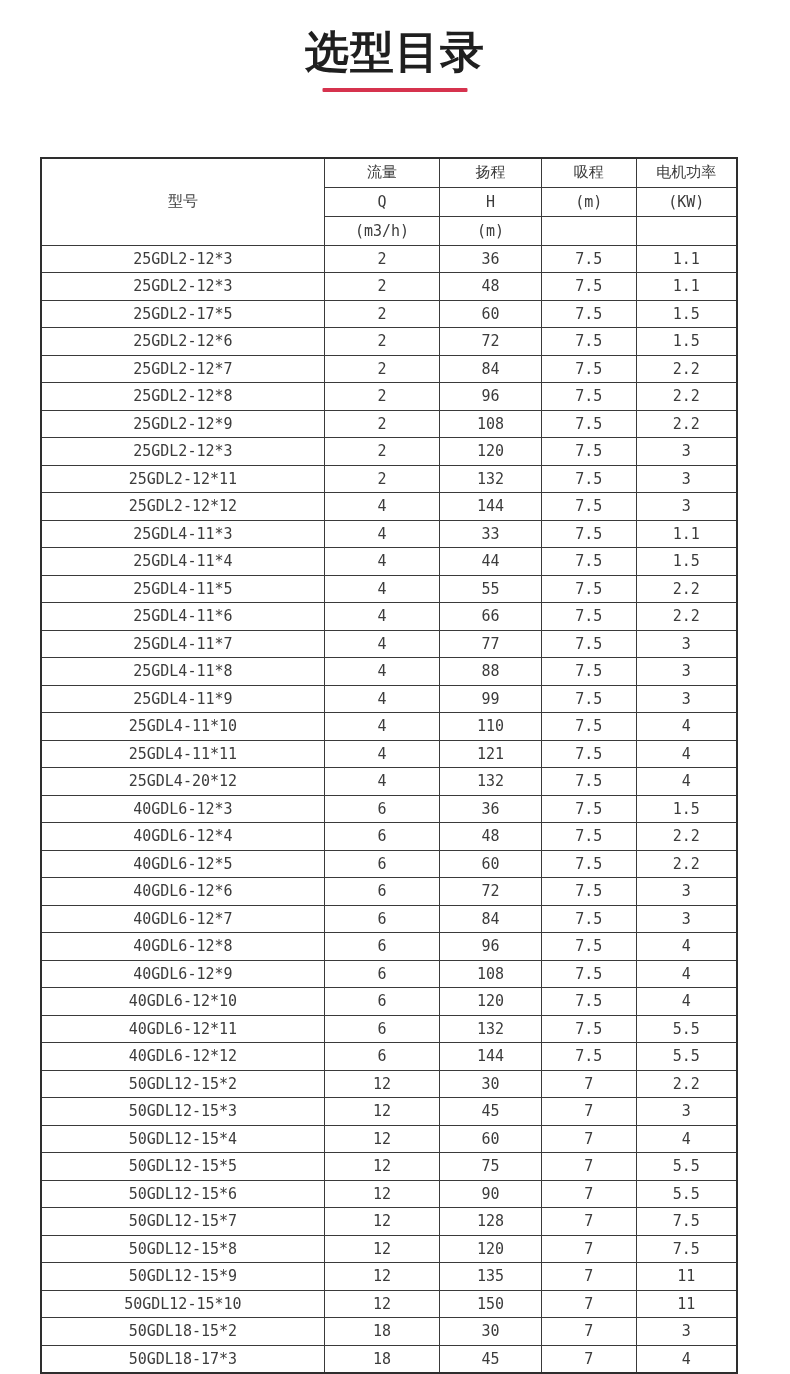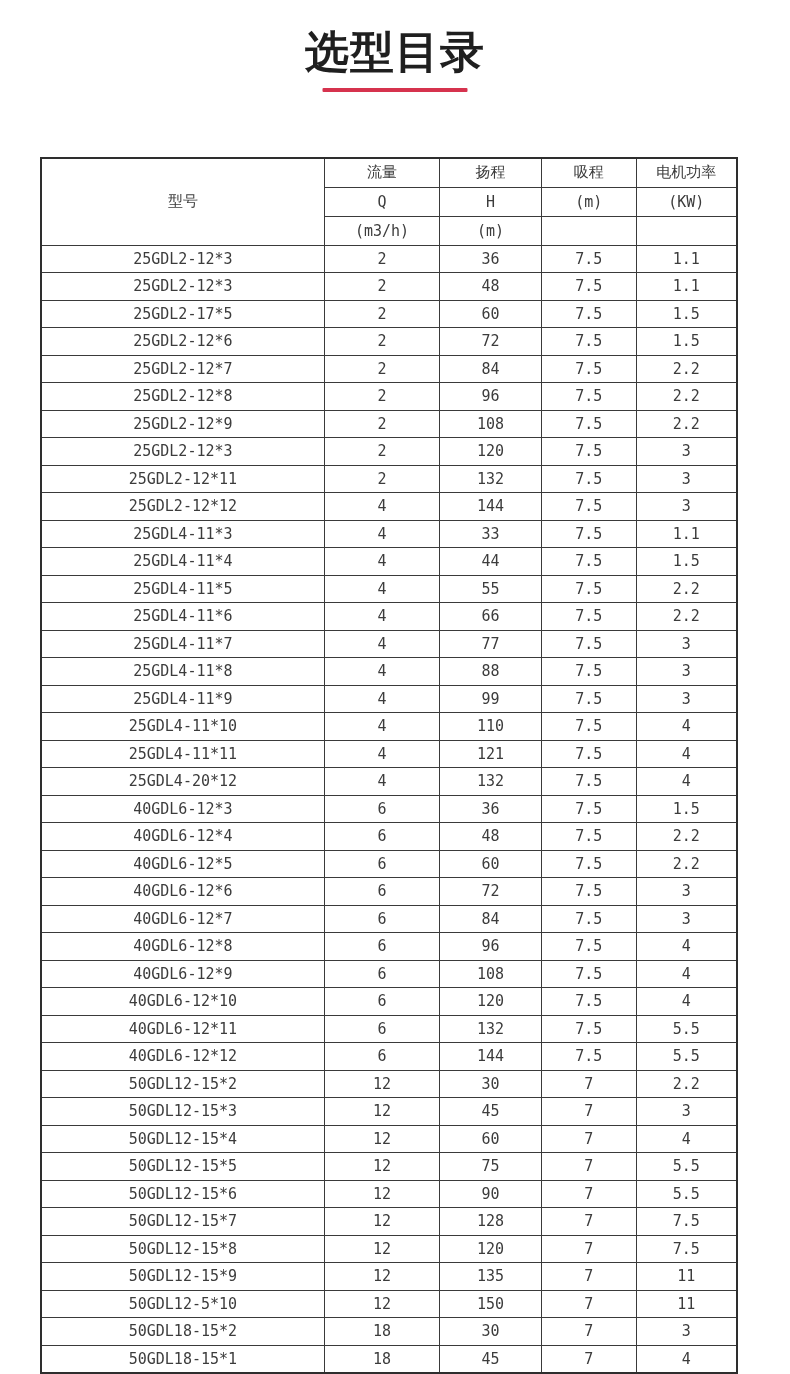--- a/index.html
+++ b/index.html
@@ -366,35 +366,35 @@
           <td>7.5</td>
         </tr>
         <tr>
           <td>50GDL12-15*9</td>
           <td>12</td>
           <td>135</td>
           <td>7</td>
           <td>11</td>
         </tr>
         <tr>
-          <td>50GDL12-5*10</td>
+          <td>50GDL12-15*10</td>
           <td>12</td>
           <td>150</td>
           <td>7</td>
           <td>11</td>
         </tr>
         <tr>
           <td>50GDL18-15*2</td>
           <td>18</td>
           <td>30</td>
           <td>7</td>
           <td>3</td>
         </tr>
         <tr>
-          <td>50GDL18-15*1</td>
+          <td>50GDL18-17*3</td>
           <td>18</td>
           <td>45</td>
           <td>7</td>
           <td>4</td>
         </tr>
       </tbody>
   </table>
 
 </div>
 

